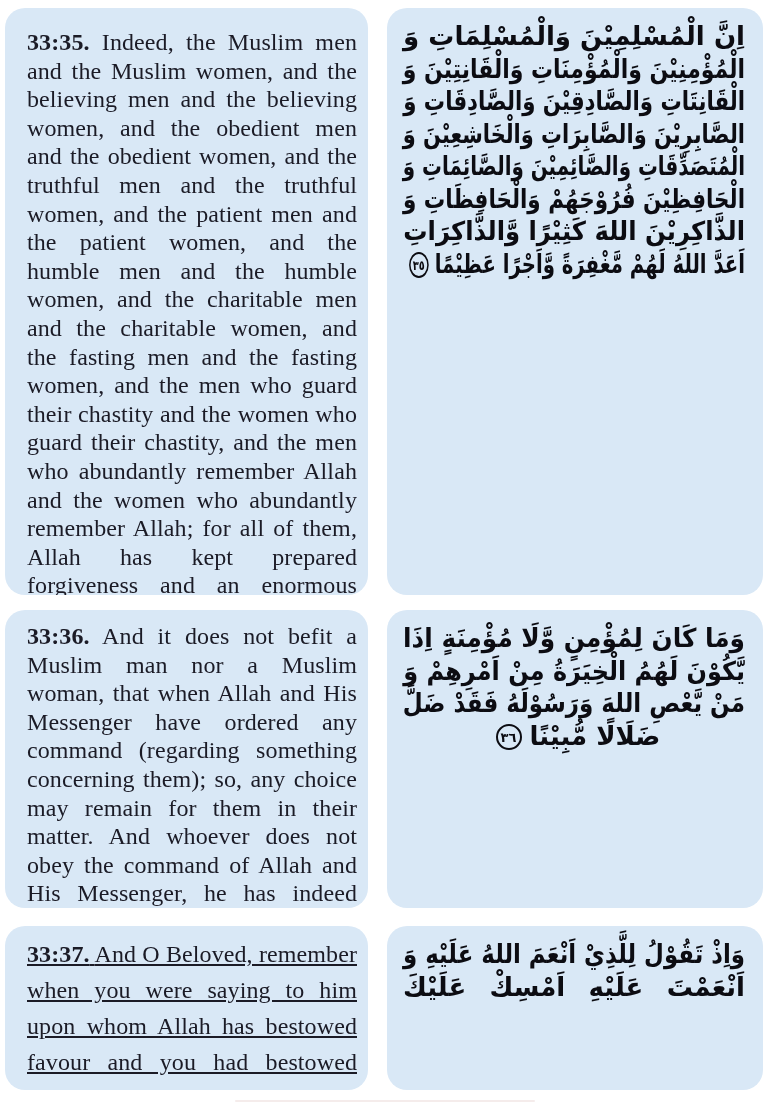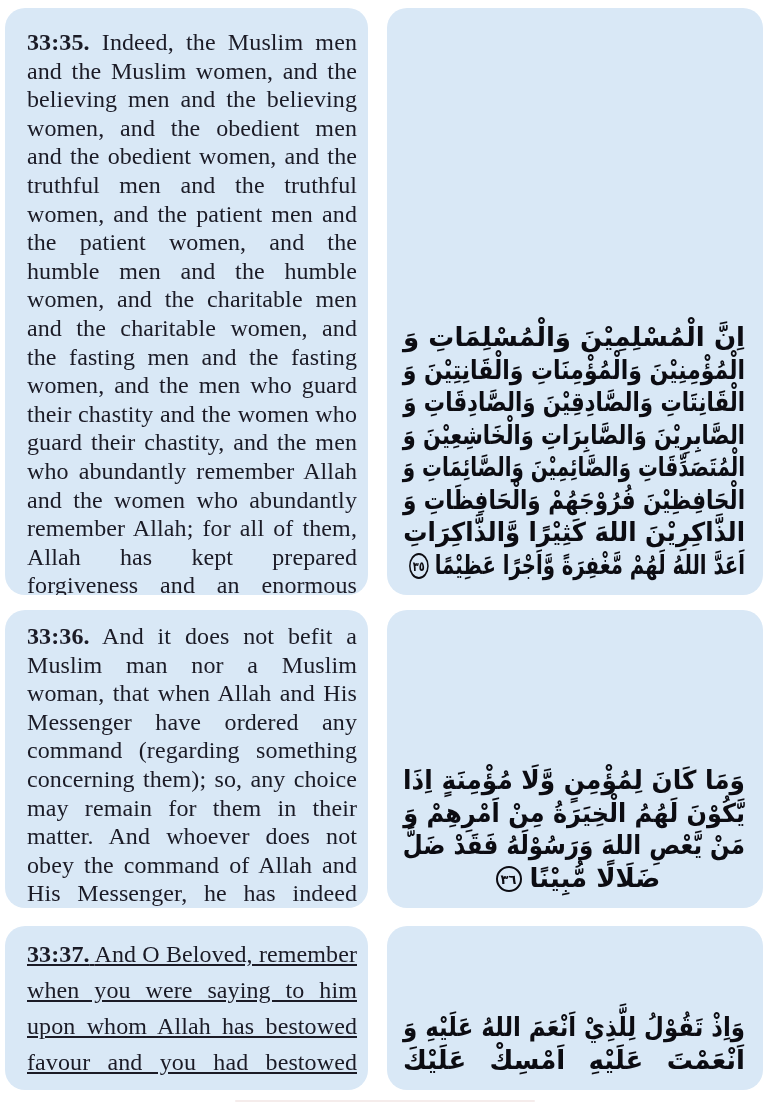--- a/index.html
+++ b/index.html
@@ -31,21 +31,21 @@
   }
   .panel.english{
     flex:0 0 363px;
     color:var(--en-text);
   }
   .panel.arabic{
     flex:1 1 auto;
     color:var(--ar-text);
     direction:rtl;
     display:flex;flex-direction:column;
-    justify-content:flex-end;
+    justify-content:flex-start;
     padding:12px 18px 14px 16px;
   }
   .english-text{
     margin:0;
     font-size:24px;
     line-height:28.6px;
     text-align:justify;
     letter-spacing:0.1px;
   }
   .row-1 .english-text{padding:20px 11px 0 22px;}

